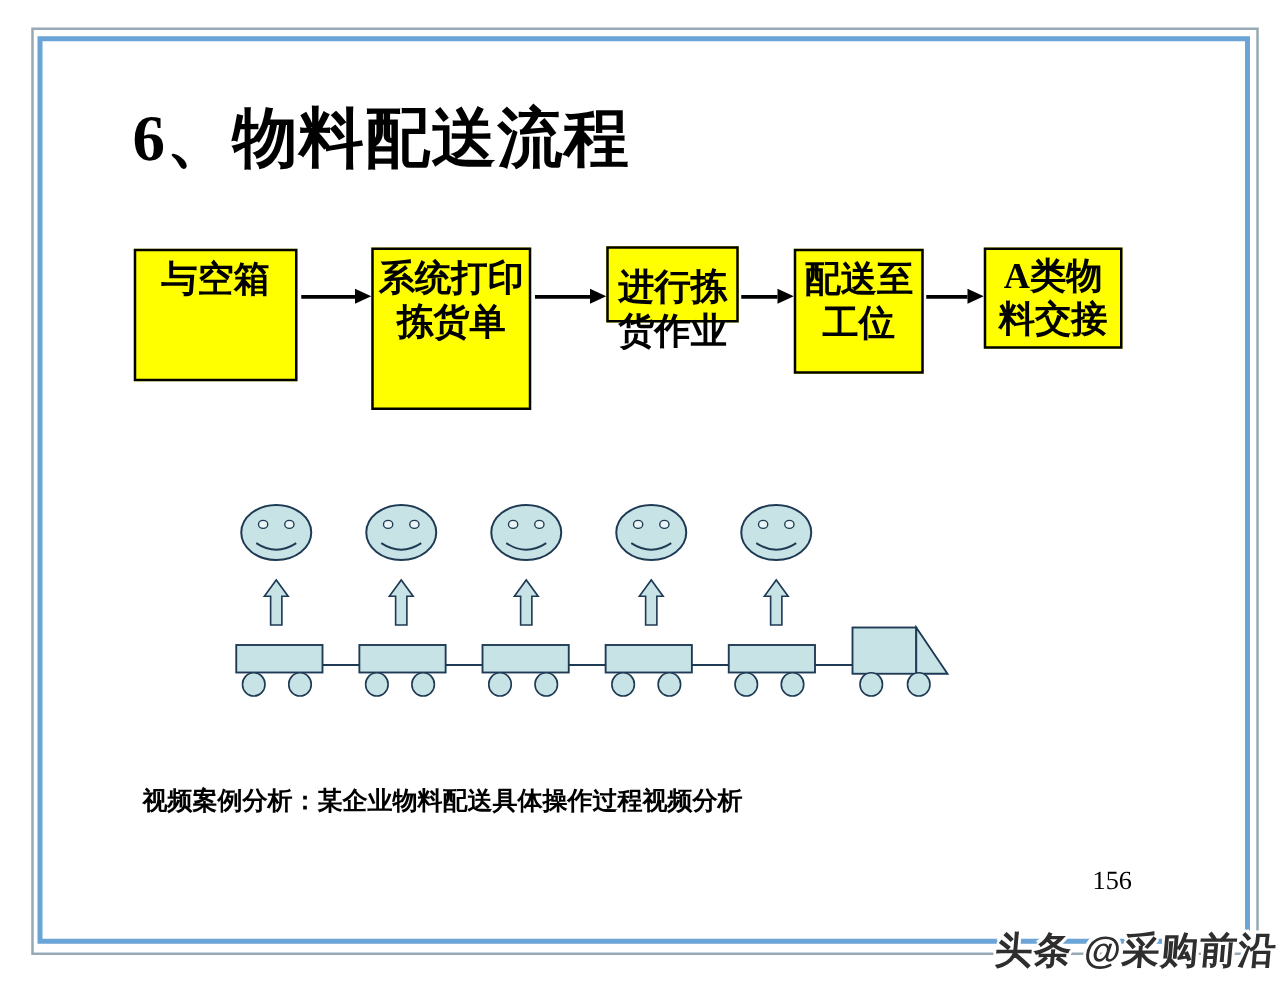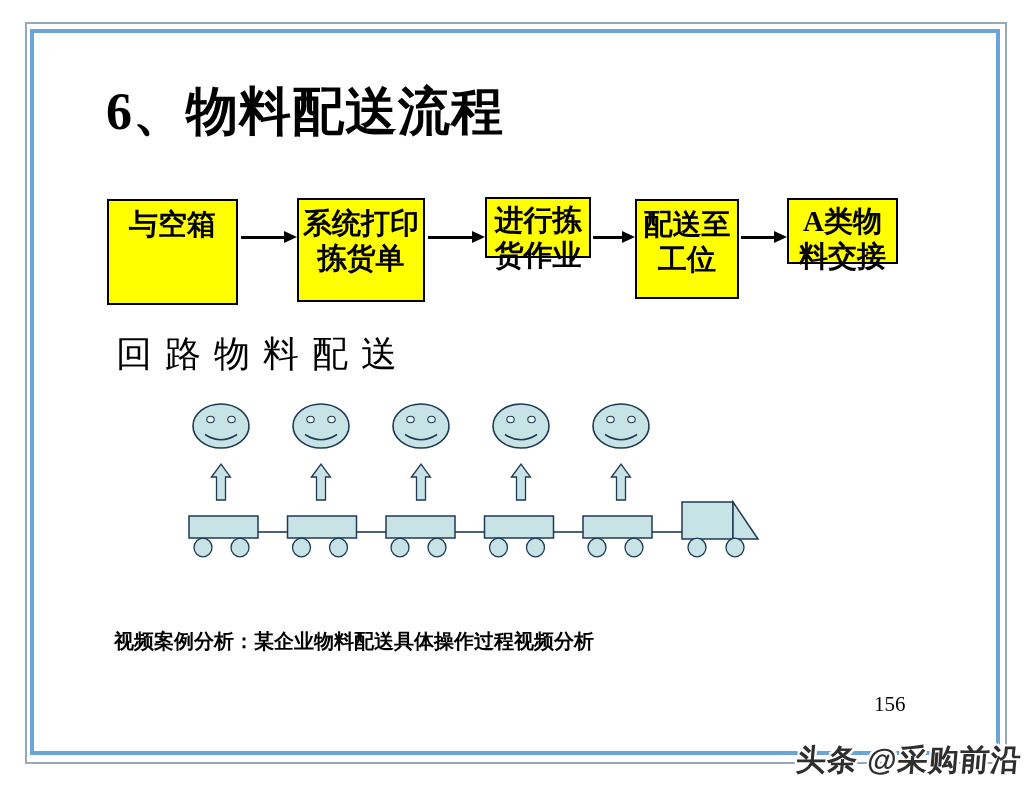--- a/index.html
+++ b/index.html
@@ -21,24 +21,24 @@
     position:absolute; left:106px; top:90px; font-size:52px; line-height:44px;
     font-weight:700; letter-spacing:1px; white-space:nowrap;
   }
   
   .fbox {
     position:absolute; background:var(--box-fill,#FFFF00);
     border:2px solid var(--box-border,#000);
     text-align:center; font-weight:700; font-size:29px; line-height:35px;
   }
   .fbox-0 { left:107px; top:199px; width:131px; height:106px; padding-top:6px; }
-  .fbox-1 { left:297px; top:198px; width:128px; height:104px; padding-top:6px; }
-  .fbox-2 { left:485px; top:197px; width:106px; height:61px;  padding-top:4px; }
+  .fbox-1 { left:297px; top:198px; width:128px; height:130px; padding-top:6px; }
+  .fbox-2 { left:485px; top:197px; width:106px; height:61px;  padding-top:14px; }
   .fbox-3 { left:635px; top:199px; width:104px; height:100px;  padding-top:6px; }
-  .fbox-4 { left:787px; top:198px; width:111px; height:66px;  padding-top:4px; }
+  .fbox-4 { left:787px; top:198px; width:111px; height:81px;  padding-top:4px; }
   
   .fa { position:absolute; top:236px; height:3px; background:#000; }
   .fa::after {
     content:""; position:absolute; right:-13px; top:-5px;
     border-left:13px solid #000; border-top:6.5px solid transparent; border-bottom:6.5px solid transparent;
   }
   .fa-0 { left:241px; width:43px; }
   .fa-1 { left:428px; width:44px; }
   .fa-2 { left:593px; width:29px; }
   .fa-3 { left:741px; width:33px; }
@@ -94,21 +94,20 @@
       <div>配送至</div>
       <div>工位</div>
     </div>
     <div class="fa fa-3"></div>
     <div class="fbox fbox-4">
       <div>A类物</div>
       <div>料交接</div>
     </div>
   </div>
 
-  <h2 class="loop-heading">回路物料配送</h2>
 
   <svg id="loop-diagram" class="loop-diagram" viewBox="0 0 620 180">
       <ellipse cx="61" cy="36" rx="28" ry="22" fill="#C8E3E5" stroke="#1E3A54" stroke-width="1.6"></ellipse>
       <ellipse cx="50.5" cy="29.5" rx="3.7" ry="3.2" fill="#e9f5f6" stroke="#1E3A54" stroke-width="1.1"></ellipse>
       <ellipse cx="71.5" cy="29.5" rx="3.7" ry="3.2" fill="#e9f5f6" stroke="#1E3A54" stroke-width="1.1"></ellipse>
       <path d="M 45 44.5 Q 61 55 77 44.5" fill="none" stroke="#1E3A54" stroke-width="1.5"></path>
       <polygon points="51.5,87 61,74 70.5,87 65.5,87 65.5,110 56.5,110 56.5,87" fill="#C8E3E5" stroke="#1E3A54" stroke-width="1.3"></polygon>
       <ellipse cx="161" cy="36" rx="28" ry="22" fill="#C8E3E5" stroke="#1E3A54" stroke-width="1.6"></ellipse>
       <ellipse cx="150.5" cy="29.5" rx="3.7" ry="3.2" fill="#e9f5f6" stroke="#1E3A54" stroke-width="1.1"></ellipse>
       <ellipse cx="171.5" cy="29.5" rx="3.7" ry="3.2" fill="#e9f5f6" stroke="#1E3A54" stroke-width="1.1"></ellipse>

